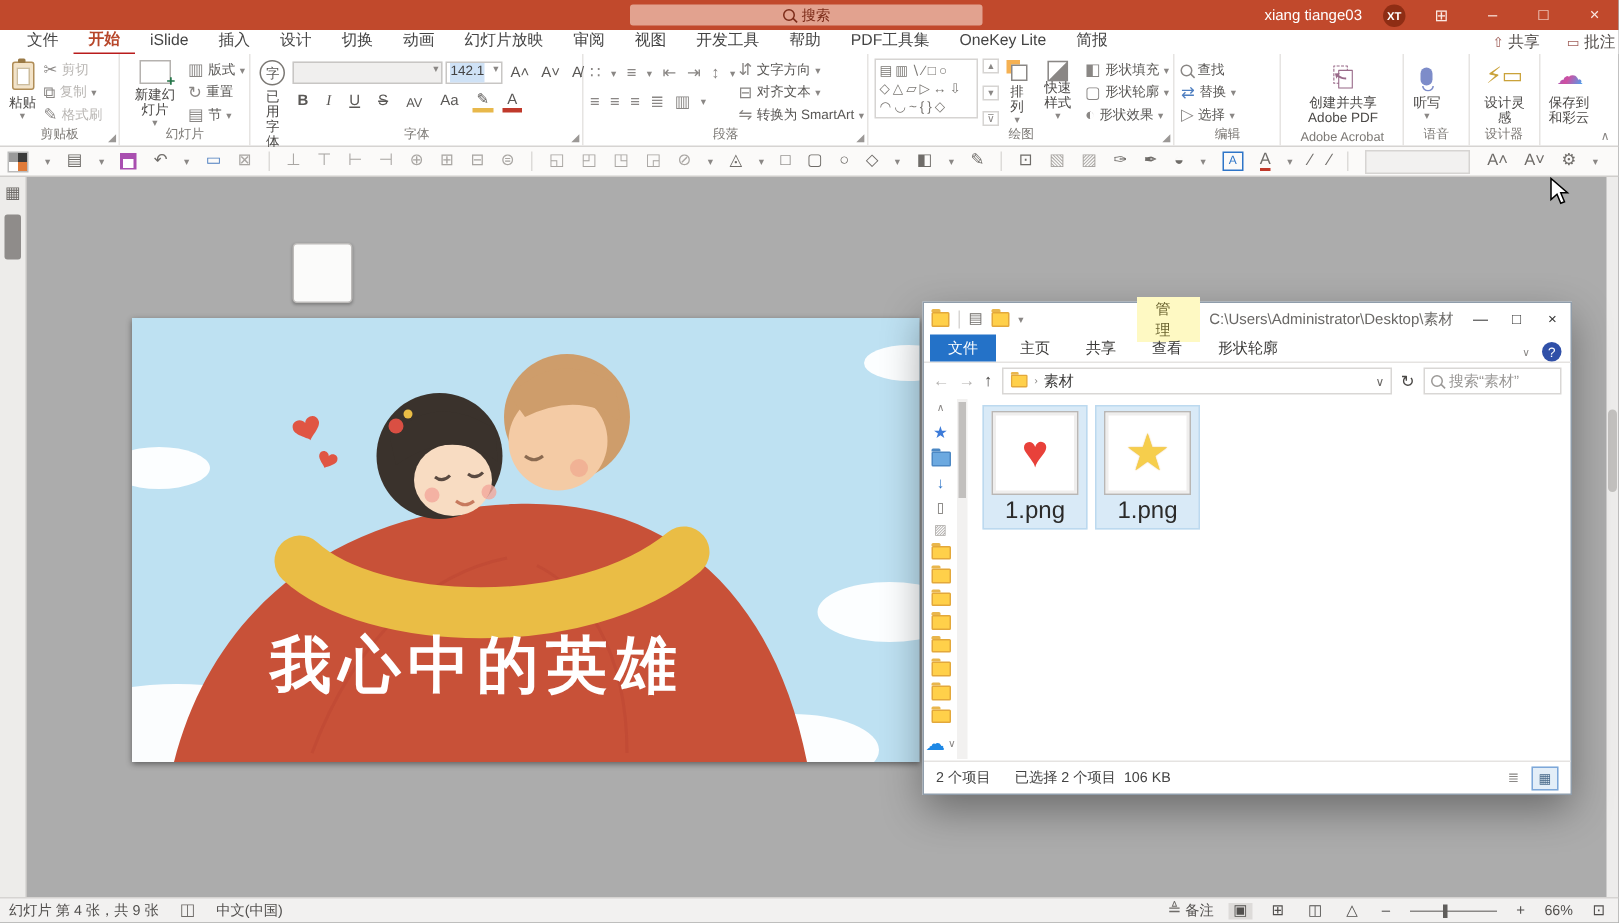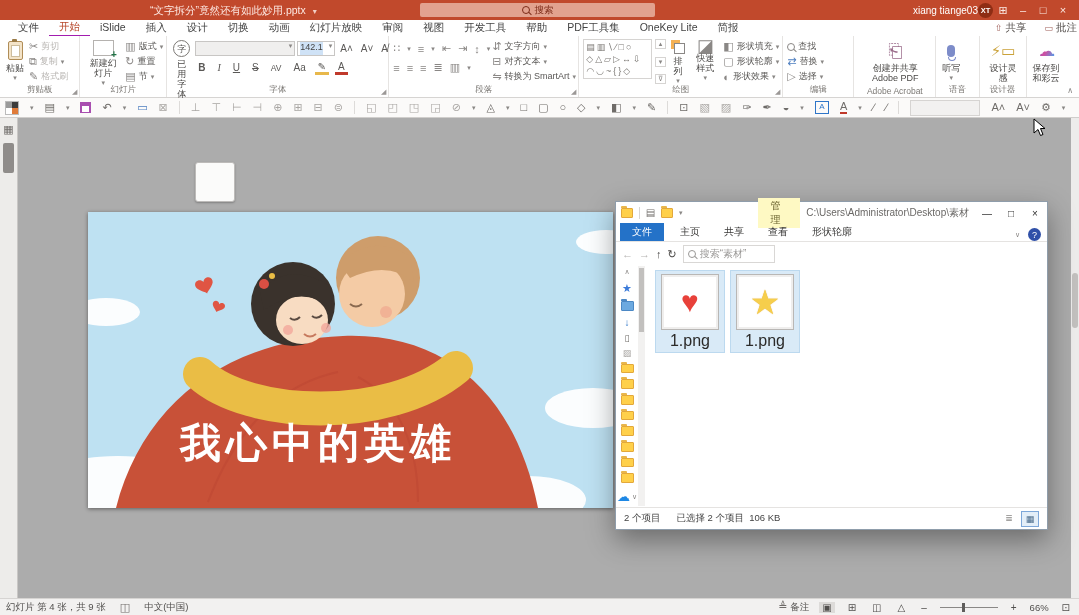--- a/index.html
+++ b/index.html
@@ -6,28 +6,28 @@
   body{width:1079px;height:615px;position:relative;overflow:hidden;
        font-family:"Liberation Sans","DejaVu Sans",sans-serif;background:#ACACAC;font-size:10px;color:#3b3a39}
   
   .ppt-tbar{position:absolute;left:0;top:0;width:1079px;height:20px;background:#C1492C;color:#fff}
   .ppt-title{position:absolute;left:150px;top:0;height:20px;line-height:20px;font-size:10.5px;color:#fde8e2;white-space:nowrap}
   .ppt-title .caret{font-size:8px;margin-left:4px;color:#f3cfc5}
   .tbar-search{position:absolute;left:420px;top:3px;width:235px;height:14px;background:#E2A28F;border-radius:2px;
                color:#7c2b18;font-size:9.5px;display:flex;align-items:center;justify-content:center;gap:5px}
   .mag{width:6px;height:6px;border:1px solid currentColor;border-radius:50%;display:inline-block;position:relative}
   .mag::after{content:"";position:absolute;width:4px;height:1px;background:currentColor;transform:rotate(45deg);right:-3px;bottom:-1px}
-  .tbar-right{position:absolute;right:6px;top:0;height:20px;display:flex;align-items:center;font-size:10px}
+  .tbar-right{position:absolute;right:6px;top:0;height:20px;display:flex;align-items:center;gap:14px;font-size:10px}
   .avatar{width:15px;height:15px;border-radius:50%;background:#8E2D14;color:#fff;font-size:7.5px;display:flex;align-items:center;justify-content:center;font-weight:bold}
   .winbtn{width:20px;text-align:center;font-size:11px;color:#fbe9e3;cursor:default}
   
   .ppt-tabs{position:absolute;left:0;top:20px;width:1079px;height:16px;background:#fff;display:flex;align-items:center;
             padding-left:8px;gap:0;font-size:10.5px;color:#444;border-bottom:0}
   .ptab{padding:0 10px;height:16px;line-height:15px;white-space:nowrap}
-  .ptab.active{color:#B7472A;font-weight:normal;border-bottom:2px solid #a21caf}
+  .ptab.active{color:#B7472A;font-weight:bold;border-bottom:2px solid #b91c1c}
   .tabs-right{position:absolute;right:10px;top:0;height:16px;display:flex;gap:18px;align-items:center;color:#544f4c}
   .tabs-right .ico{font-size:9px;color:#a0605a;margin-right:3px}
   
   .ribbon{position:absolute;left:0;top:36px;width:1079px;height:62px;background:#fff;border-bottom:1px solid #D6D4D2;
           display:flex;box-sizing:border-box}
   .rgroup{position:relative;border-right:1px solid #E6E4E2;padding:3px 3px 13px 4px;box-sizing:border-box;display:flex;gap:3px}
   .glabel{position:absolute;bottom:1px;left:0;width:100%;text-align:center;font-size:8.5px;color:#7b7874;white-space:nowrap}
   .lnch{position:absolute;right:2px;bottom:1px;font-size:7px;color:#9b9896}
   .bigbtn{display:flex;flex-direction:column;align-items:center;justify-content:flex-start;font-size:9px;color:#4a4846;text-align:center;line-height:10px;padding:1px 2px}
   .bigbtn .bicon{height:24px;display:flex;align-items:center;justify-content:center;margin-bottom:2px}
@@ -126,24 +126,20 @@
   .cloud-blue{color:#1E88E5;font-size:13px}
   
   .cursor{position:absolute;left:1033px;top:118px;z-index:50}
 </style>
 </head>
 <body>
 
 <div>
 
   <div class="ppt-tbar">
-    <div class="ppt-title">
-      <span>“文字拆分”竟然还有如此妙用.pptx</span>
-      <span class="caret">▾</span>
-    </div>
     <div class="tbar-search">
       <span class="mag"></span>
       <span>搜索</span>
     </div>
     <div class="tbar-right">
       <span>xiang tiange03</span>
       <span class="avatar">XT</span>
       <span class="winbtn">⊞</span>
       <span class="winbtn">–</span>
       <span class="winbtn">□</span>
@@ -580,20 +576,26 @@
     <div class="etabs-right">
       <span class="car">∨</span>
       <span class="help-ico">?</span>
     </div>
   </div>
 
   <div class="exp-addr">
     <span class="nav-arrow">←</span>
     <span class="nav-arrow">→</span>
     <span class="nav-arrow en">↑</span>
+    <div class="addr-box">
+      <span class="fold" style="transform:scale(.85)"></span>
+      <span class="car">›</span>
+      <span>素材</span>
+      <span class="car2">∨</span>
+    </div>
     <span class="nav-arrow en">↻</span>
     <div class="search-box">
       <span class="mag"></span>
       <span>搜索“素材”</span>
     </div>
   </div>
 
   <div class="exp-body">
     <div class="exp-nav">
       <span class="car">∧</span>

